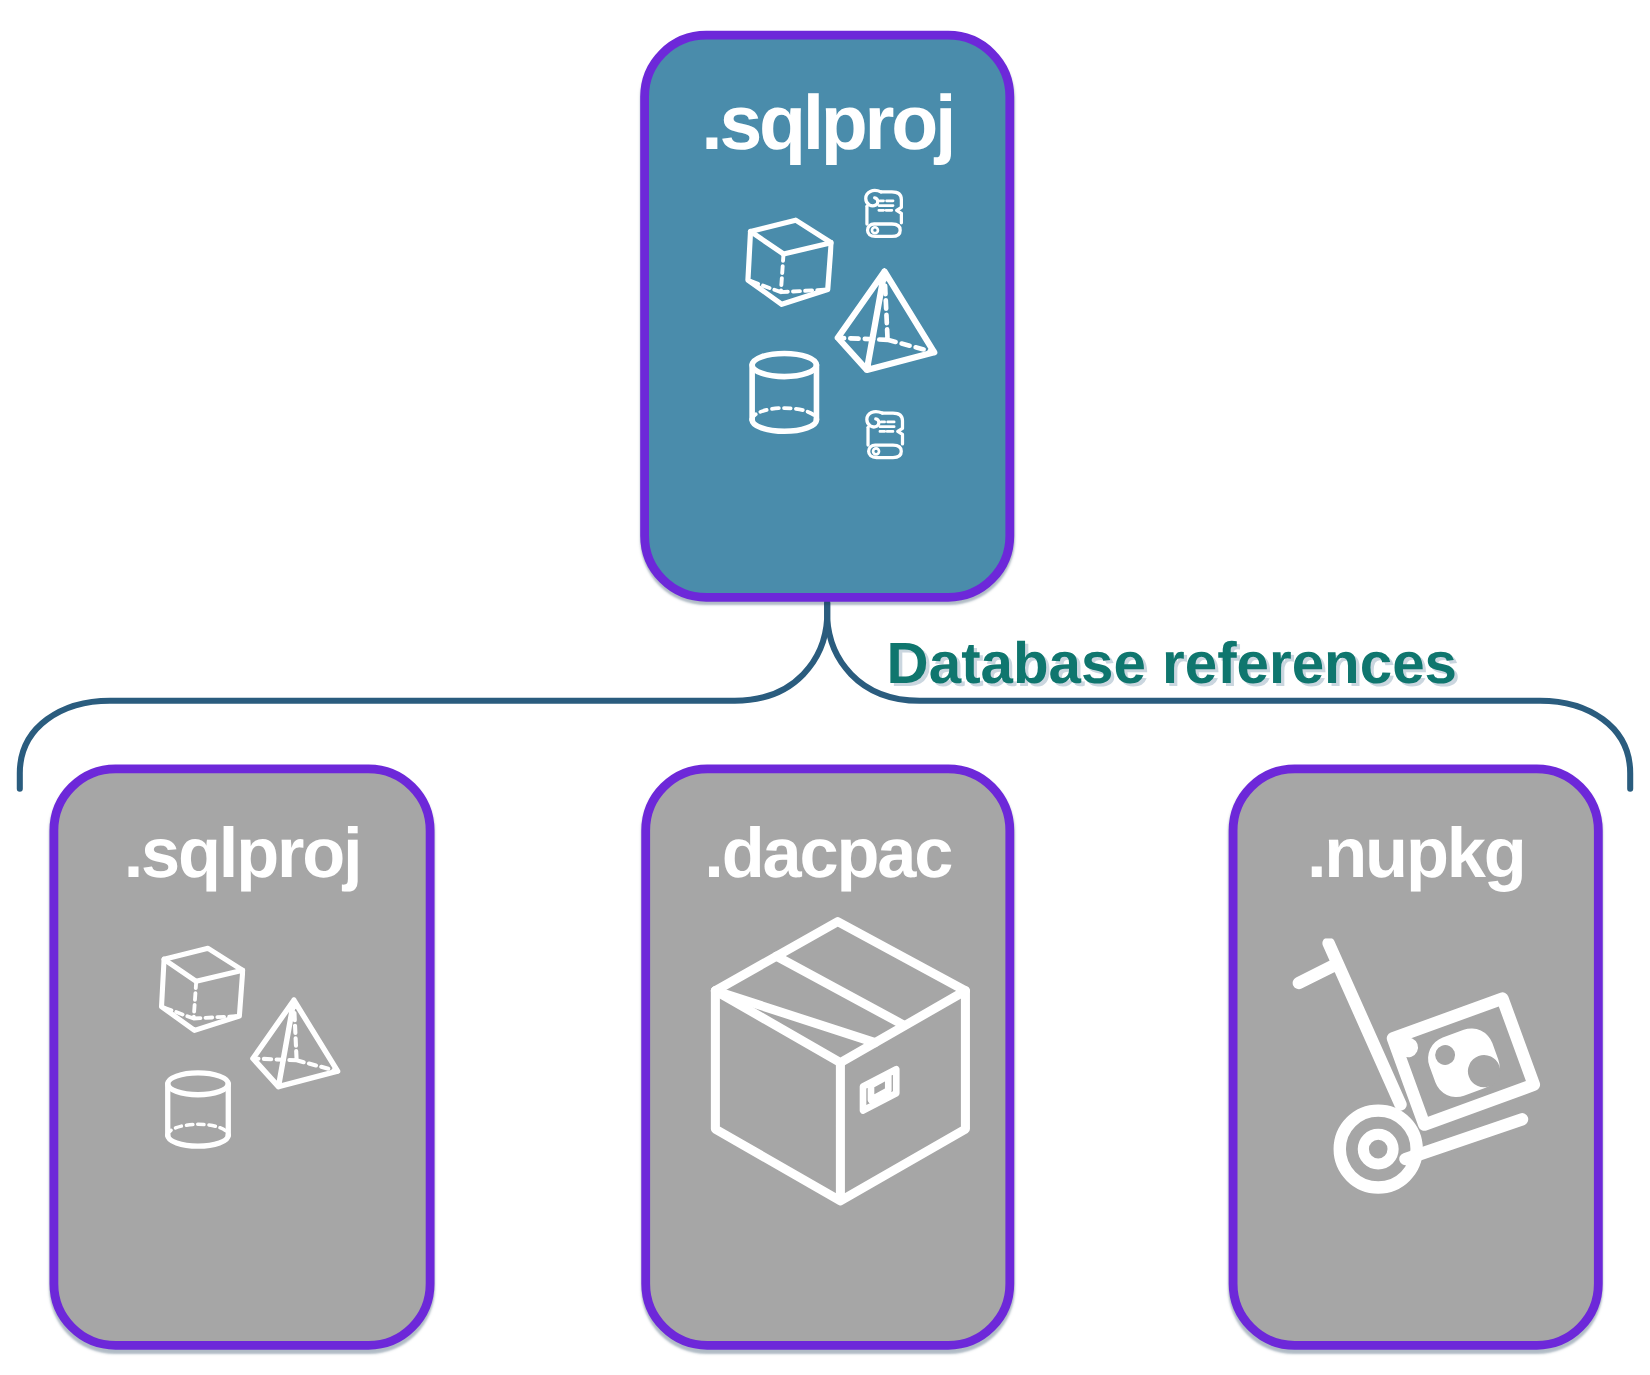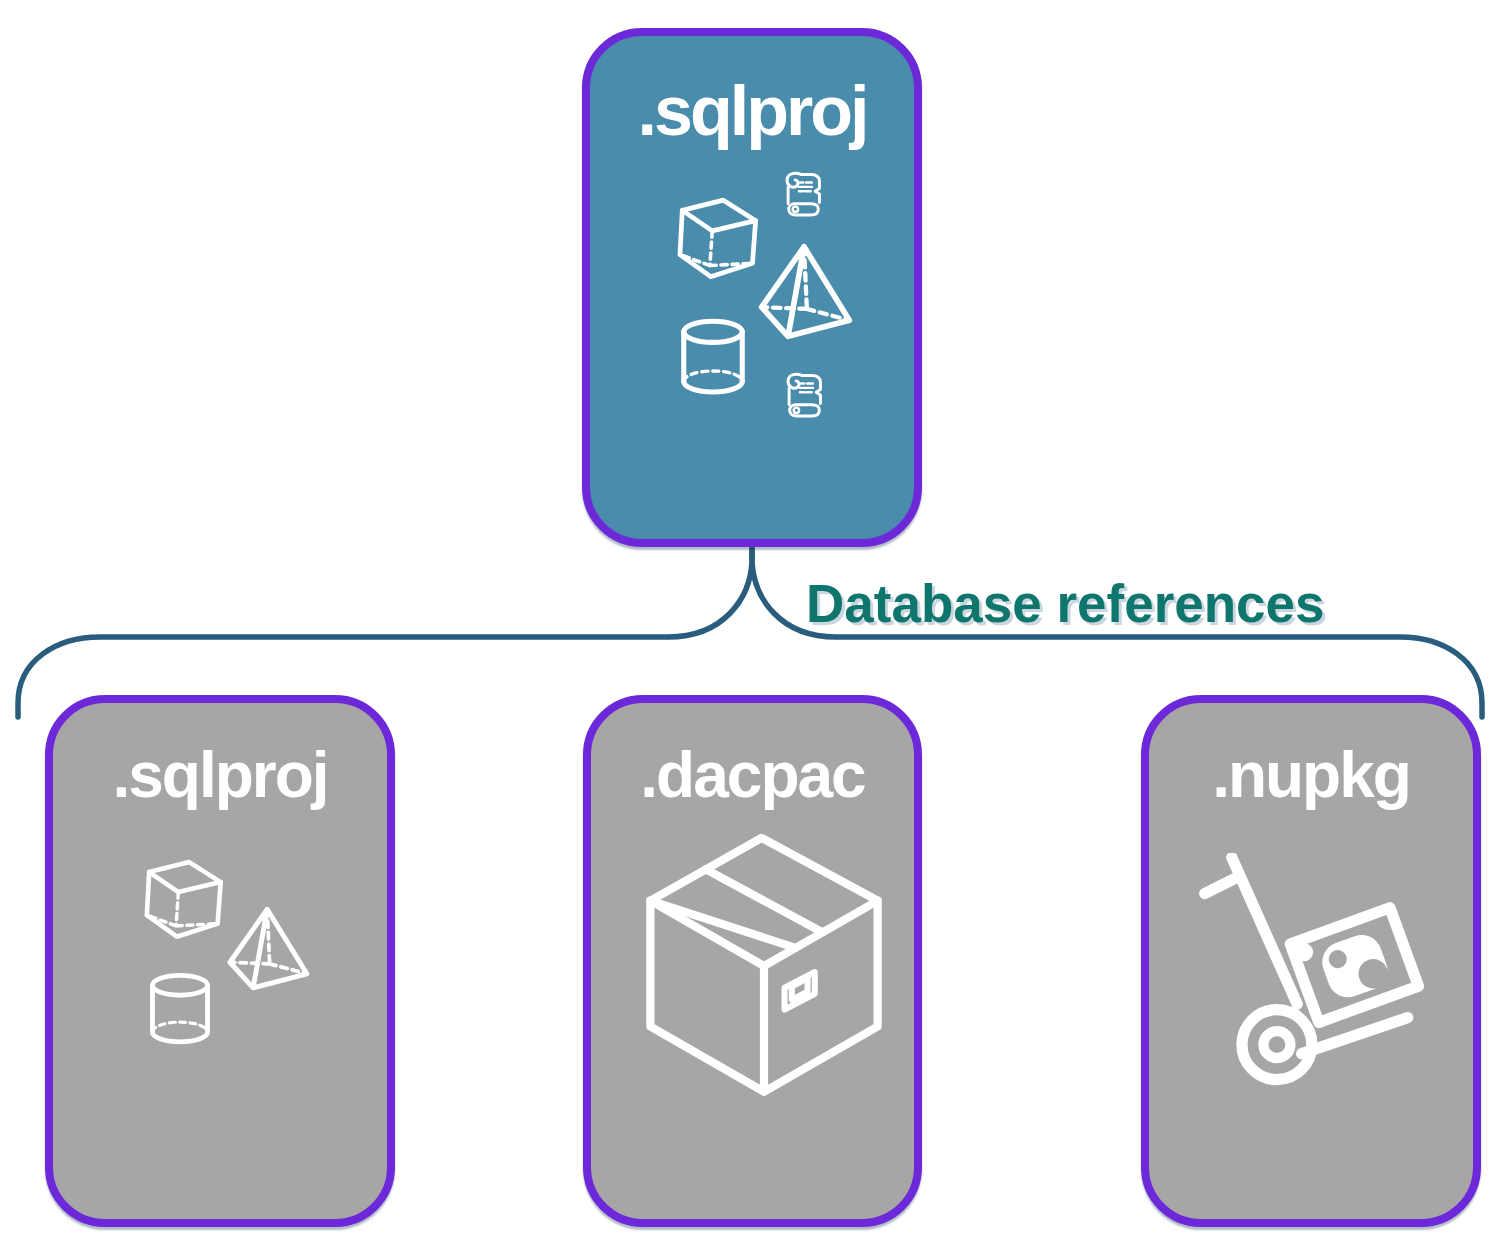--- a/index.html
+++ b/index.html
@@ -9,21 +9,21 @@
   }
   .card{
     position:absolute;box-sizing:border-box;border-radius:60px;
     border:8px solid #6d28d9;
     box-shadow:0 3px 2px rgba(30,60,90,0.35);
   }
   .card-root{left:582px;top:28px;width:340px;height:519px;background:#4A8CAB;color:#ffffff;}
   .card-child{top:695px;width:340px;height:532px;background:#A6A6A6;color:#ffffff;}
   .card-child-1{left:45px;width:350px;}
   .card-child-2{left:583px;width:339px;}
-  .card-child-3{left:1117px;margin-left:24px;}
+  .card-child-3{left:1117px;}
   .card-title{
     position:absolute;left:0;right:0;text-align:center;
     font-weight:bold;color:#ffffff;white-space:nowrap;
   }
   .card-root .card-title{top:40px;font-size:70px;line-height:70px;letter-spacing:-3px;}
   .card-child .card-title{top:40px;font-size:64px;line-height:64px;letter-spacing:-2px;}
   .ic{position:absolute;color:#ffffff;}
   .overlay{position:absolute;left:0;top:0;width:1500px;height:1250px;pointer-events:none;}
   .connector-label{
     position:absolute;left:806px;top:576px;

